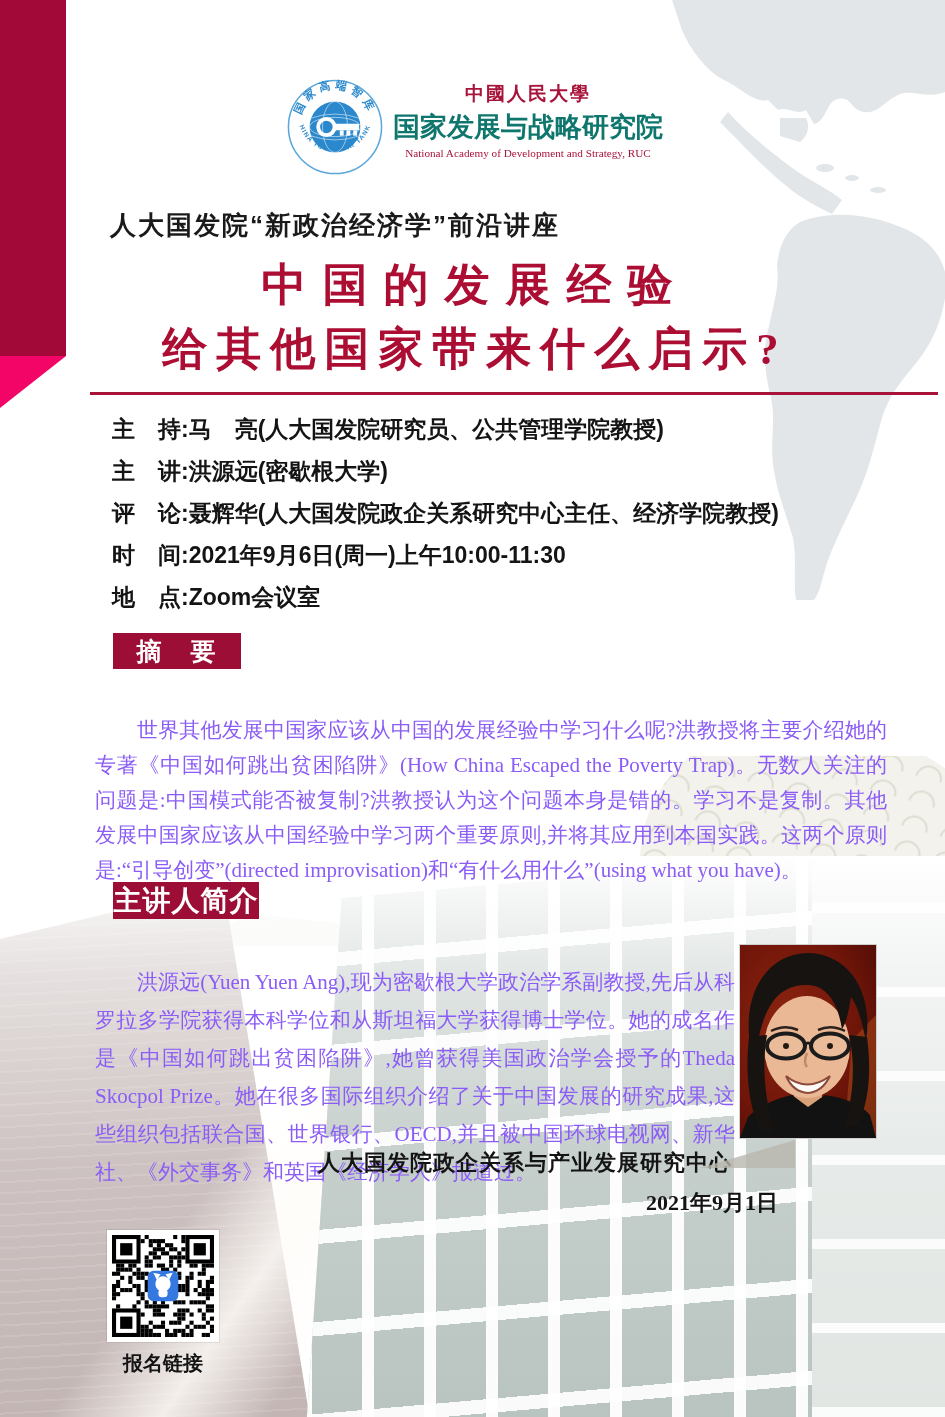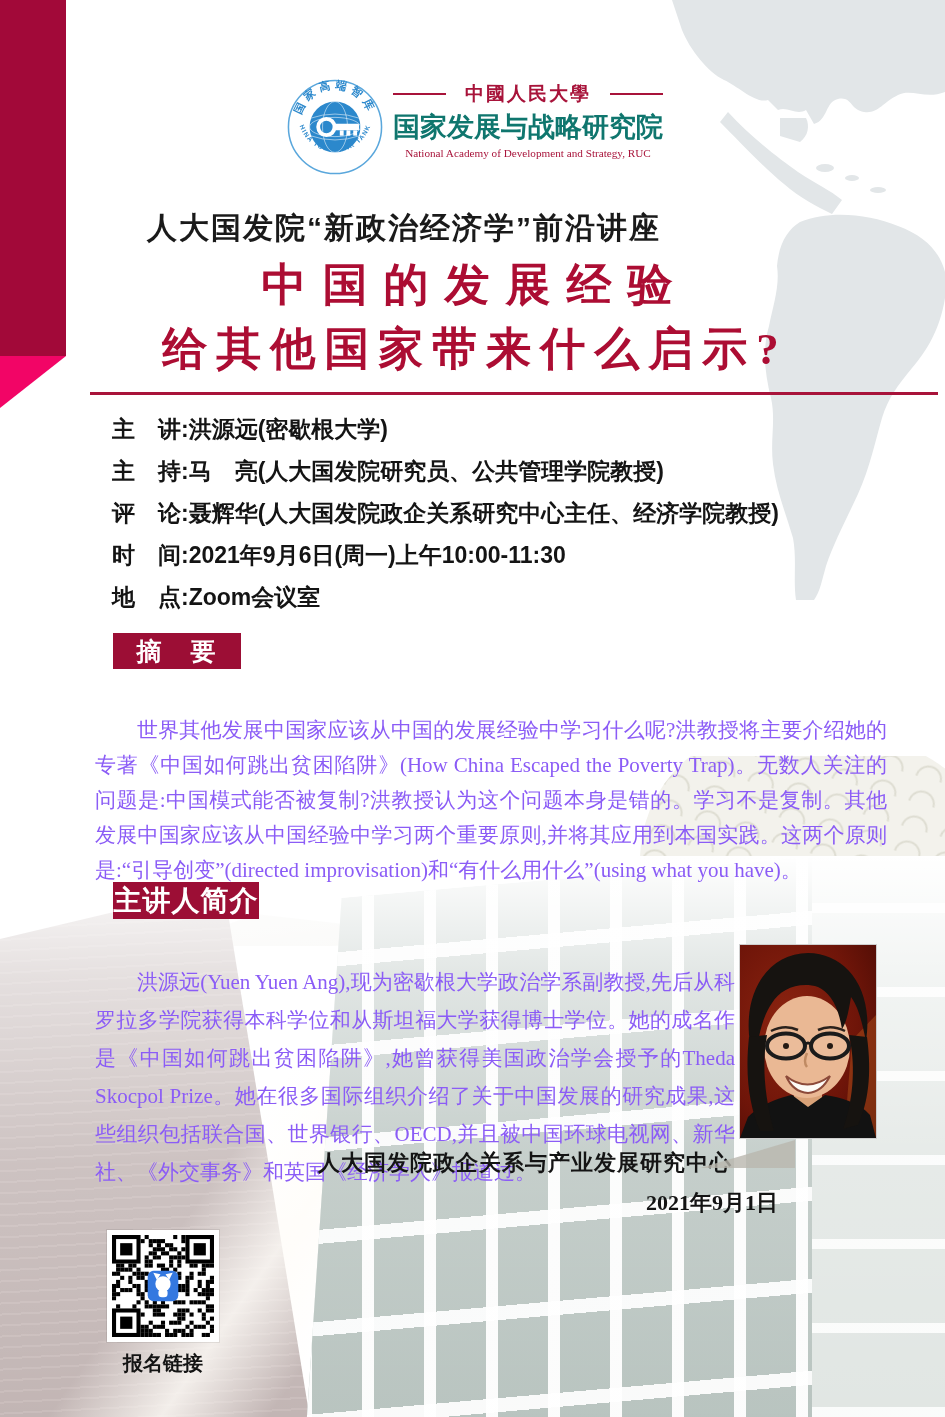--- a/index.html
+++ b/index.html
@@ -42,30 +42,30 @@
     background-image:repeating-linear-gradient(0deg,rgba(255,255,255,.85) 0 10px,rgba(255,255,255,0) 10px 84px);}
   .bb-fade{position:absolute;inset:0;
     background:linear-gradient(to bottom,#fff 0%,rgba(255,255,255,.75) 22%,rgba(255,255,255,.52) 55%,rgba(255,255,255,.42) 100%);}
   
   .ribbon{left:0;top:0;width:66px;height:356px;background:#a20939;z-index:6;}
   .ribbon-fold{left:0;top:356px;width:66px;height:52px;background:#f20566;z-index:6;
     clip-path:polygon(0 0,100% 0,0 100%);filter:drop-shadow(3px 3px 2px rgba(60,60,60,.45));}
   
   .logo{left:287px;top:79px;width:96px;height:96px;z-index:3;}
   .hdr{left:393px;top:82px;width:270px;z-index:3;text-align:center;}
-  .hdr-row1{display:flex;align-items:center;justify-content:center;gap:19px;height:24px;}
+  .hdr-row1{display:flex;align-items:center;justify-content:center;gap:19px;height:24px;flex-direction:column;}
   .hdr-rule{width:58px;height:2px;background:#a8133a;}
   .hdr-univ{font-family:"Liberation Serif","DejaVu Serif",serif;font-weight:bold;
     font-size:19px;color:#a8133a;letter-spacing:2px;white-space:nowrap;}
   .hdr-academy{font-family:"Liberation Serif","DejaVu Serif",serif;font-weight:bold;
     font-size:27px;color:#0f766e;letter-spacing:0;margin-top:3px;white-space:nowrap;}
   .hdr-en{font-family:"Liberation Serif","DejaVu Serif",serif;font-weight:normal;
     font-size:11.2px;color:#a8133a;margin-top:2px;white-space:nowrap;}
   
-  .series{left:110px;top:208px;font-size:30px;font-weight:bold;letter-spacing:2px;z-index:3;color:#1a1a1a;margin-left:37px;}
+  .series{left:110px;top:208px;font-size:26px;font-weight:bold;letter-spacing:2px;z-index:3;color:#1a1a1a;}
   .title{left:60px;top:258px;width:830px;text-align:center;z-index:3;
     font-family:"Liberation Serif","DejaVu Serif",serif;font-weight:bold;color:#ac0d33;}
   .title-l1{font-size:45px;letter-spacing:16px;line-height:1.2;}
   .title-l2{font-size:45px;letter-spacing:9px;line-height:1.2;margin-top:10px;}
   .divider{left:90px;top:392px;width:848px;height:3px;background:#a8133a;z-index:3;}
   
   .details{left:112px;top:418px;z-index:3;}
   .detail-row{display:flex;font-size:23px;font-weight:bold;line-height:1;margin-bottom:19px;color:#141414;}
   .detail-label{white-space:pre;}
   
@@ -163,26 +163,26 @@
 
 <div class="abs series">人大国发院“新政治经济学”前沿讲座</div>
 <div class="abs title">
   <div class="title-l1">中国的发展经验</div>
   <div class="title-l2">给其他国家带来什么启示?</div>
 </div>
 <div class="abs divider"></div>
 
 <div class="abs details">
   <div class="detail-row">
+    <span class="detail-label">主　持:</span>
+    <span class="detail-value">马　亮(人大国发院研究员、公共管理学院教授)</span>
+  </div>
+  <div class="detail-row">
     <span class="detail-label">主　讲:</span>
     <span class="detail-value">洪源远(密歇根大学)</span>
-  </div>
-  <div class="detail-row">
-    <span class="detail-label">主　持:</span>
-    <span class="detail-value">马　亮(人大国发院研究员、公共管理学院教授)</span>
   </div>
   <div class="detail-row">
     <span class="detail-label">评　论:</span>
     <span class="detail-value">聂辉华(人大国发院政企关系研究中心主任、经济学院教授)</span>
   </div>
   <div class="detail-row">
     <span class="detail-label">时　间:</span>
     <span class="detail-value">2021年9月6日(周一)上午10:00-11:30</span>
   </div>
   <div class="detail-row">

